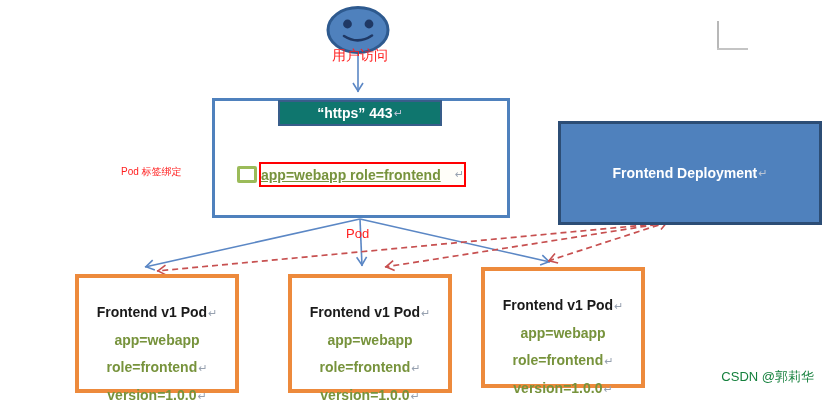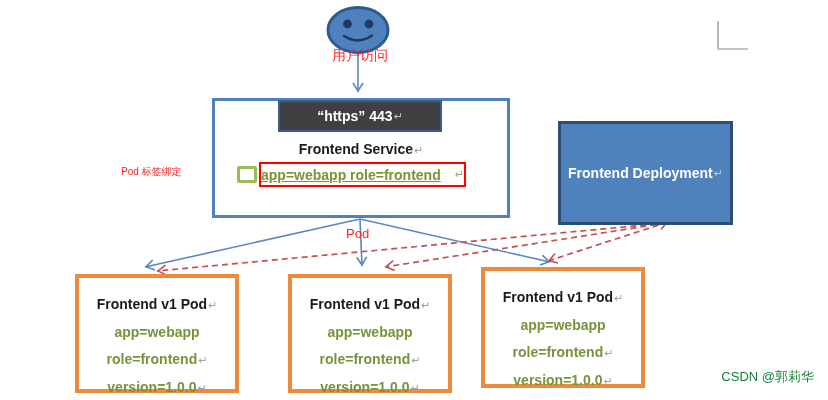--- a/index.html
+++ b/index.html
@@ -13,22 +13,22 @@
 
   
   .red-label { color:#ff1f1f; font-size:14px; z-index:3; white-space:nowrap; }
 
   
   .service-box {
     left:212px; top:98px; width:298px; height:120px;
     border:3px solid #4f81bd; background:#ffffff; z-index:2;
   }
   .port-box {
-    left:278px; top:100px; width:164px; height:32px;
-    background:#404040; border:2px solid #385d8a;
+    left:278px; top:100px; width:164px; height:26px;
+    background:#0f766e; border:2px solid #385d8a;
     display:flex; align-items:center; justify-content:center;
     color:#ffffff; font-size:14px; font-weight:600; z-index:3;
   }
   .service-name {
     left:212px; top:141px; width:298px; text-align:center;
     color:#1a1a1a; font-size:14px; font-weight:600; z-index:3;
   }
   .selector-chip {
     left:259px; top:162px; width:207px; height:25px;
     border:2px solid #ff0000; background:#fffef9;
@@ -37,32 +37,32 @@
     z-index:3; white-space:nowrap;
   }
   .selector-chip .sel-text { text-decoration:underline; }
   .green-check {
     left:237px; top:166px; width:20px; height:17px;
     border:3px solid #9bbb59; background:#ffffff; border-radius:2px; z-index:3;
   }
 
   
   .deployment-box {
-    left:558px; top:121px; width:175px; height:104px;
+    left:558px; top:121px; width:264px; height:104px;
     background:#4f81bd; border:3px solid #2c4d75;
     display:flex; align-items:center; justify-content:center;
     color:#ffffff; font-size:14px; font-weight:600; z-index:2; white-space:nowrap;
   }
 
   
   .pod-box {
     width:164px; height:119px; background:#ffffff;
     border:4px solid #ed8a3c; z-index:2;
     display:flex; flex-direction:column; align-items:center;
-    padding-top:13px; line-height:27px; font-size:14px; white-space:nowrap;
+    padding-top:21px; line-height:27px; font-size:14px; white-space:nowrap;
   }
   .pod-title { color:#1a1a1a; font-weight:600; }
   .pod-lbl { color:#77933c; font-weight:600; }
 
   .mark { color:#97a1b0; font-size:11px; font-weight:400; margin-left:1px; }
   .port-box .mark, .deployment-box .mark { color:#b9c4d4; }
 
   .watermark {
     right:14px; top:368px; color:#15803d; font-size:13px; z-index:3;
   }
@@ -110,23 +110,20 @@
 
   <div class="abs red-label" style="left:332px; top:47px;">用户访问</div>
 
   <div class="abs service-box"></div>
 
   <div class="abs port-box">
     <span>“https” 443</span>
       <span class="mark">↵</span>
   </div>
 
-  <div class="abs service-name">
-    <span>Frontend Service</span><span class="mark">↵</span>
-  </div>
 
   <div class="abs green-check"></div>
 
   <div class="abs selector-chip">
     <span class="sel-text">app=webapp role=frontend</span>
       <span class="mark">↵</span>
   </div>
 
   <div class="abs red-label" style="left:121px; top:165px; font-size:10px;">Pod 标签绑定</div>
 

